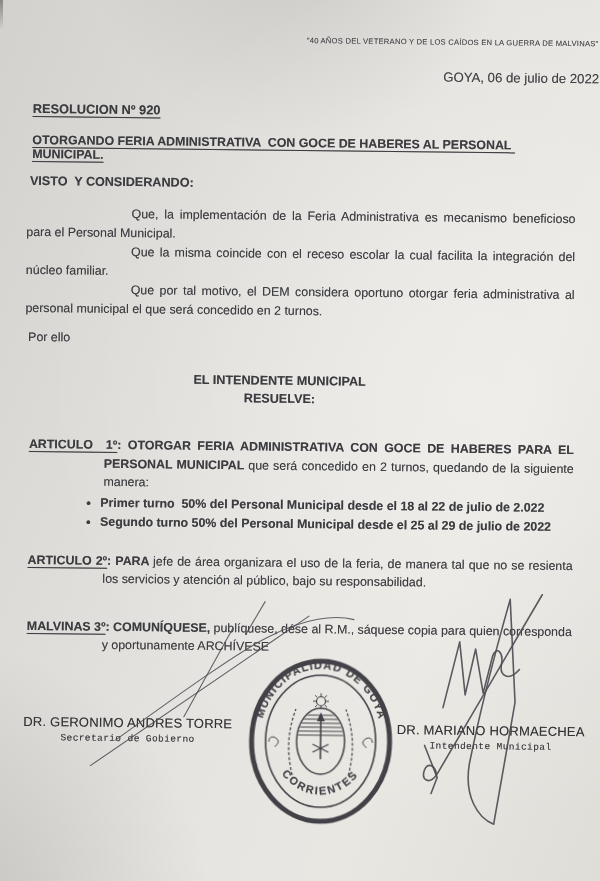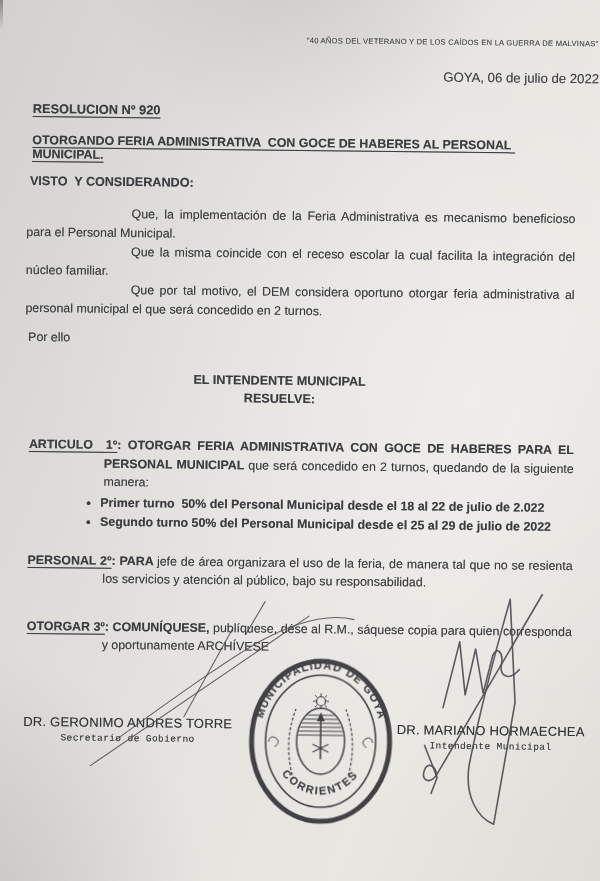--- a/index.html
+++ b/index.html
@@ -86,24 +86,24 @@
 
     <div class="articles">
       <div class="article art-1">
         <span class="lbl ws">ARTICULO  1º</span><span class="lead">: OTORGAR FERIA ADMINISTRATIVA CON GOCE DE HABERES PARA EL PERSONAL MUNICIPAL </span><span>que será concedido en 2 turnos, quedando de la siguiente manera:</span>
         <ul class="turnos">
           <li class="ws">Primer turno  50% del Personal Municipal desde el 18 al 22 de julio de 2.022</li>
           <li class="ws">Segundo turno 50% del Personal Municipal desde el 25 al 29 de julio de 2022</li>
         </ul>
       </div>
       <div class="article art-2">
-        <span class="lbl">PERSONAL 2º</span><span class="lead">: PARA </span><span>jefe de área organizara el uso de la feria, de manera tal que no se resienta los servicios y atención al público, bajo su responsabilidad.</span>
+        <span class="lbl">ARTICULO 2º</span><span class="lead">: PARA </span><span>jefe de área organizara el uso de la feria, de manera tal que no se resienta los servicios y atención al público, bajo su responsabilidad.</span>
       </div>
       <div class="article art-3">
-        <span class="lbl">OTORGAR 3º</span><span class="lead">: COMUNÍQUESE, </span><span>publíquese, dése al R.M., sáquese copia para quien corresponda y oportunamente ARCHÍVESE</span>
+        <span class="lbl">MALVINAS 3º</span><span class="lead">: COMUNÍQUESE, </span><span>publíquese, dése al R.M., sáquese copia para quien corresponda y oportunamente ARCHÍVESE</span>
       </div>
     </div>
 
     <div class="sig-zone">
       <div class="sig sig-left">
         <div class="name">DR. GERONIMO ANDRES TORRE</div>
         <div class="role">Secretario de Gobierno</div>
       </div>
       <div class="sig sig-right">
         <div class="name">DR. MARIANO HORMAECHEA</div>

